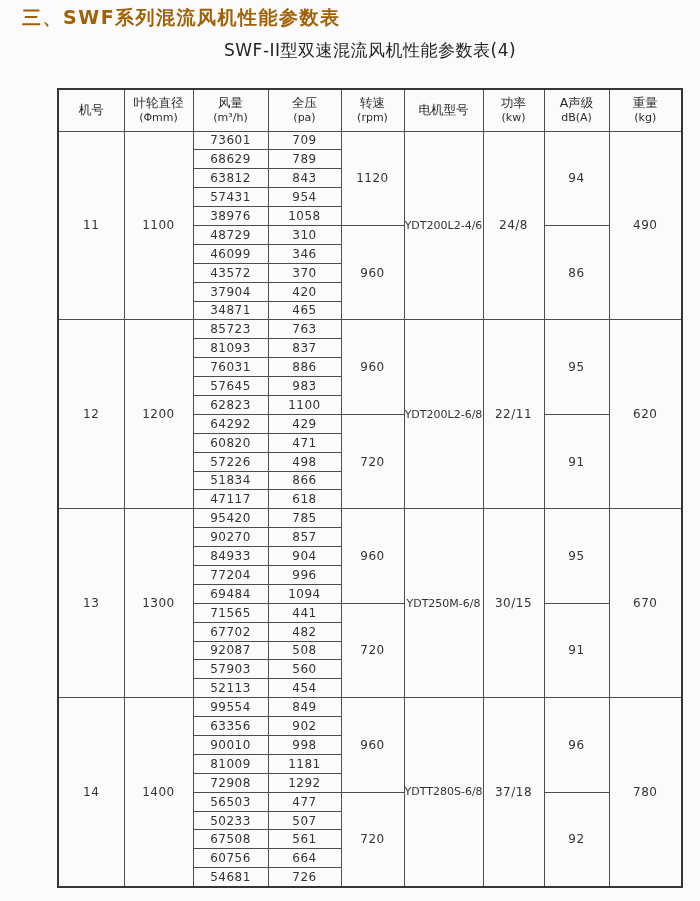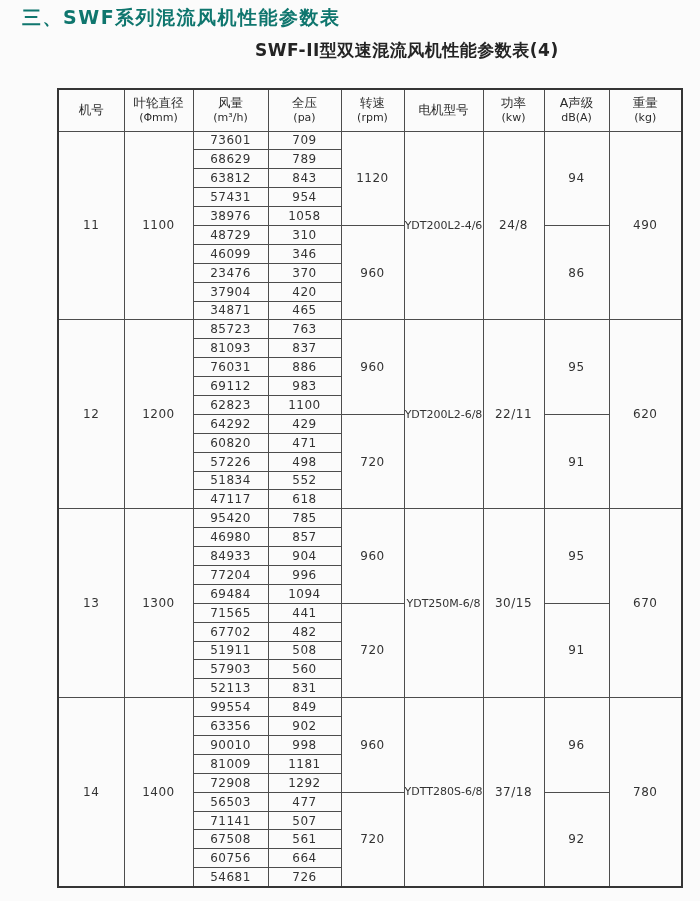--- a/index.html
+++ b/index.html
@@ -18,33 +18,32 @@
     height: 901px;
     overflow: hidden;
   }
   .title {
     position: absolute;
     left: 22px;
     top: 5px;
     font-size: 19px;
     font-weight: 700;
     letter-spacing: 1.5px;
-    color: #0f766e;
+    color: #a16207;
     white-space: nowrap;
   }
   .subtitle {
     position: absolute;
     left: 224px;
     top: 39px;
     font-size: 17px;
-    font-weight: 700;
+    font-weight: 400;
     letter-spacing: 0.5px;
     color: #242424;
     white-space: nowrap;
-    margin-left: 31px;
   }
   table.spec {
     position: absolute;
     left: 57px;
     top: 88px;
     width: 624px;
     border-collapse: collapse;
     table-layout: fixed;
     border: 2px solid #353535;
   }
@@ -169,21 +168,21 @@
           <td>48729</td>
           <td>310</td>
           <td rowspan="5">960</td>
           <td rowspan="5">86</td>
         </tr>
         <tr>
           <td>46099</td>
           <td>346</td>
         </tr>
         <tr>
-          <td>23476</td>
+          <td>43572</td>
           <td>370</td>
         </tr>
         <tr>
           <td>37904</td>
           <td>420</td>
         </tr>
         <tr>
           <td>34871</td>
           <td>465</td>
         </tr>
@@ -200,21 +199,21 @@
         </tr>
         <tr>
           <td>81093</td>
           <td>837</td>
         </tr>
         <tr>
           <td>76031</td>
           <td>886</td>
         </tr>
         <tr>
-          <td>69112</td>
+          <td>57645</td>
           <td>983</td>
         </tr>
         <tr>
           <td>62823</td>
           <td>1100</td>
         </tr>
         <tr>
           <td>64292</td>
           <td>429</td>
           <td rowspan="5">720</td>
@@ -223,39 +222,39 @@
         <tr>
           <td>60820</td>
           <td>471</td>
         </tr>
         <tr>
           <td>57226</td>
           <td>498</td>
         </tr>
         <tr>
           <td>51834</td>
-          <td>552</td>
+          <td>866</td>
         </tr>
         <tr>
           <td>47117</td>
           <td>618</td>
         </tr>
         <tr>
           <td rowspan="10">13</td>
           <td rowspan="10">1300</td>
           <td>95420</td>
           <td>785</td>
           <td rowspan="5">960</td>
           <td rowspan="10" class="motor">YDT250M-6/8</td>
           <td rowspan="10">30/15</td>
           <td rowspan="5">95</td>
           <td rowspan="10">670</td>
         </tr>
         <tr>
-          <td>46980</td>
+          <td>90270</td>
           <td>857</td>
         </tr>
         <tr>
           <td>84933</td>
           <td>904</td>
         </tr>
         <tr>
           <td>77204</td>
           <td>996</td>
         </tr>
@@ -267,30 +266,30 @@
           <td>71565</td>
           <td>441</td>
           <td rowspan="5">720</td>
           <td rowspan="5">91</td>
         </tr>
         <tr>
           <td>67702</td>
           <td>482</td>
         </tr>
         <tr>
-          <td>51911</td>
+          <td>92087</td>
           <td>508</td>
         </tr>
         <tr>
           <td>57903</td>
           <td>560</td>
         </tr>
         <tr>
           <td>52113</td>
-          <td>831</td>
+          <td>454</td>
         </tr>
         <tr>
           <td rowspan="10">14</td>
           <td rowspan="10">1400</td>
           <td>99554</td>
           <td>849</td>
           <td rowspan="5">960</td>
           <td rowspan="10" class="motor">YDTT280S-6/8</td>
           <td rowspan="10">37/18</td>
           <td rowspan="5">96</td>
@@ -312,21 +311,21 @@
           <td>72908</td>
           <td>1292</td>
         </tr>
         <tr>
           <td>56503</td>
           <td>477</td>
           <td rowspan="5">720</td>
           <td rowspan="5">92</td>
         </tr>
         <tr>
-          <td>71141</td>
+          <td>50233</td>
           <td>507</td>
         </tr>
         <tr>
           <td>67508</td>
           <td>561</td>
         </tr>
         <tr>
           <td>60756</td>
           <td>664</td>
         </tr>

